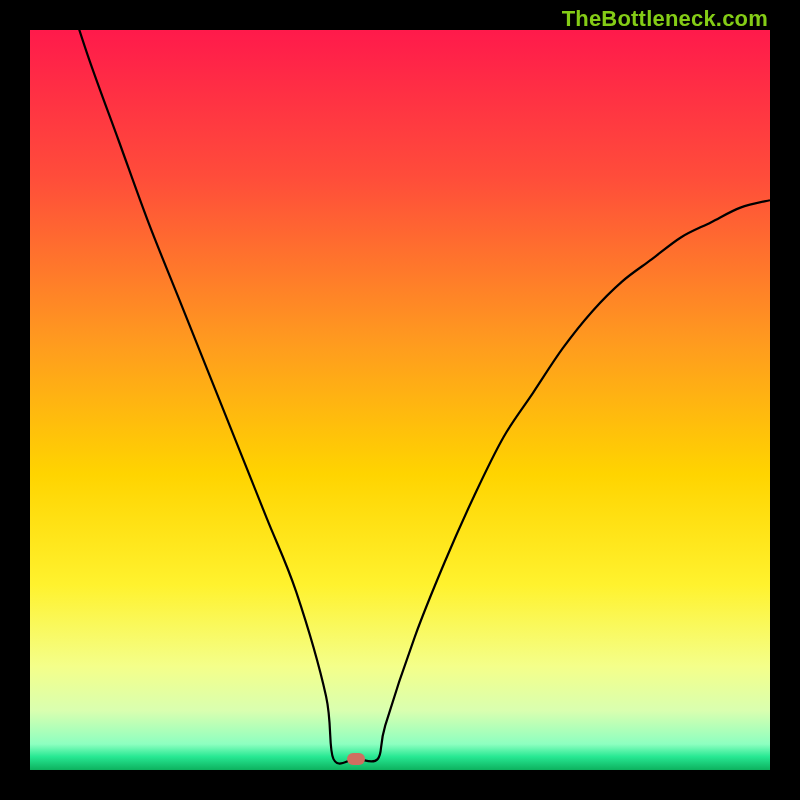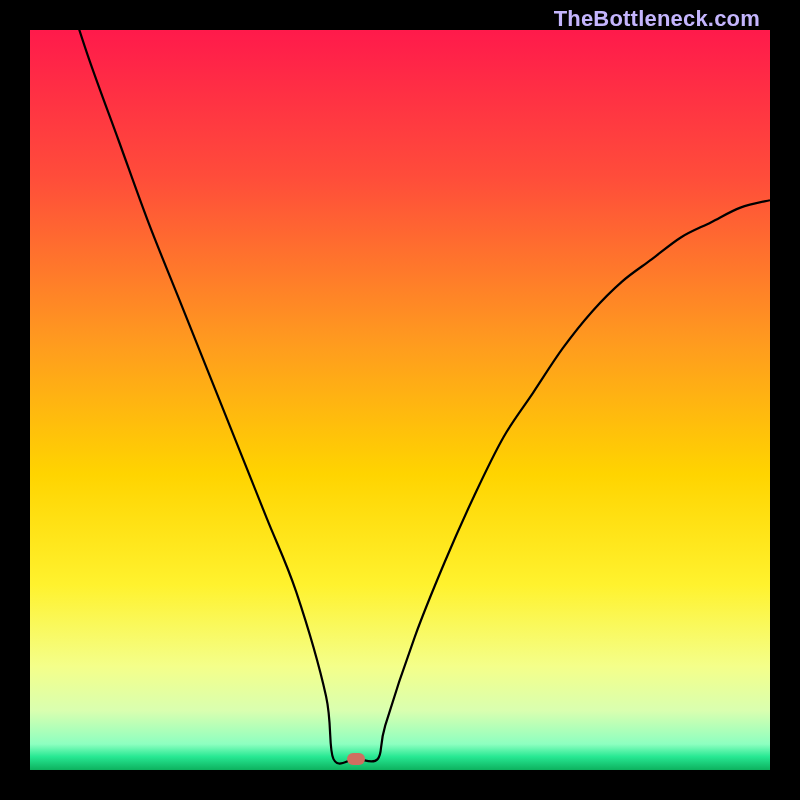--- a/index.html
+++ b/index.html
@@ -30,25 +30,25 @@
   }
   svg.curve {
     position: absolute;
     inset: 0;
     width: 100%;
     height: 100%;
   }
   .watermark {
     position: absolute;
     top: 6px;
-    right: 40px;
+    right: 32px;
     font-family: Arial, Helvetica, sans-serif;
     font-size: 22px;
     font-weight: 600;
-    color: #c4b5fd;
+    color: #84cc16;
     letter-spacing: 0.2px;
     user-select: none;
   }
   .marker {
     position: absolute;
     width: 18px;
     height: 12px;
     border-radius: 6px;
     transform: translate(-50%, -50%);
   }

